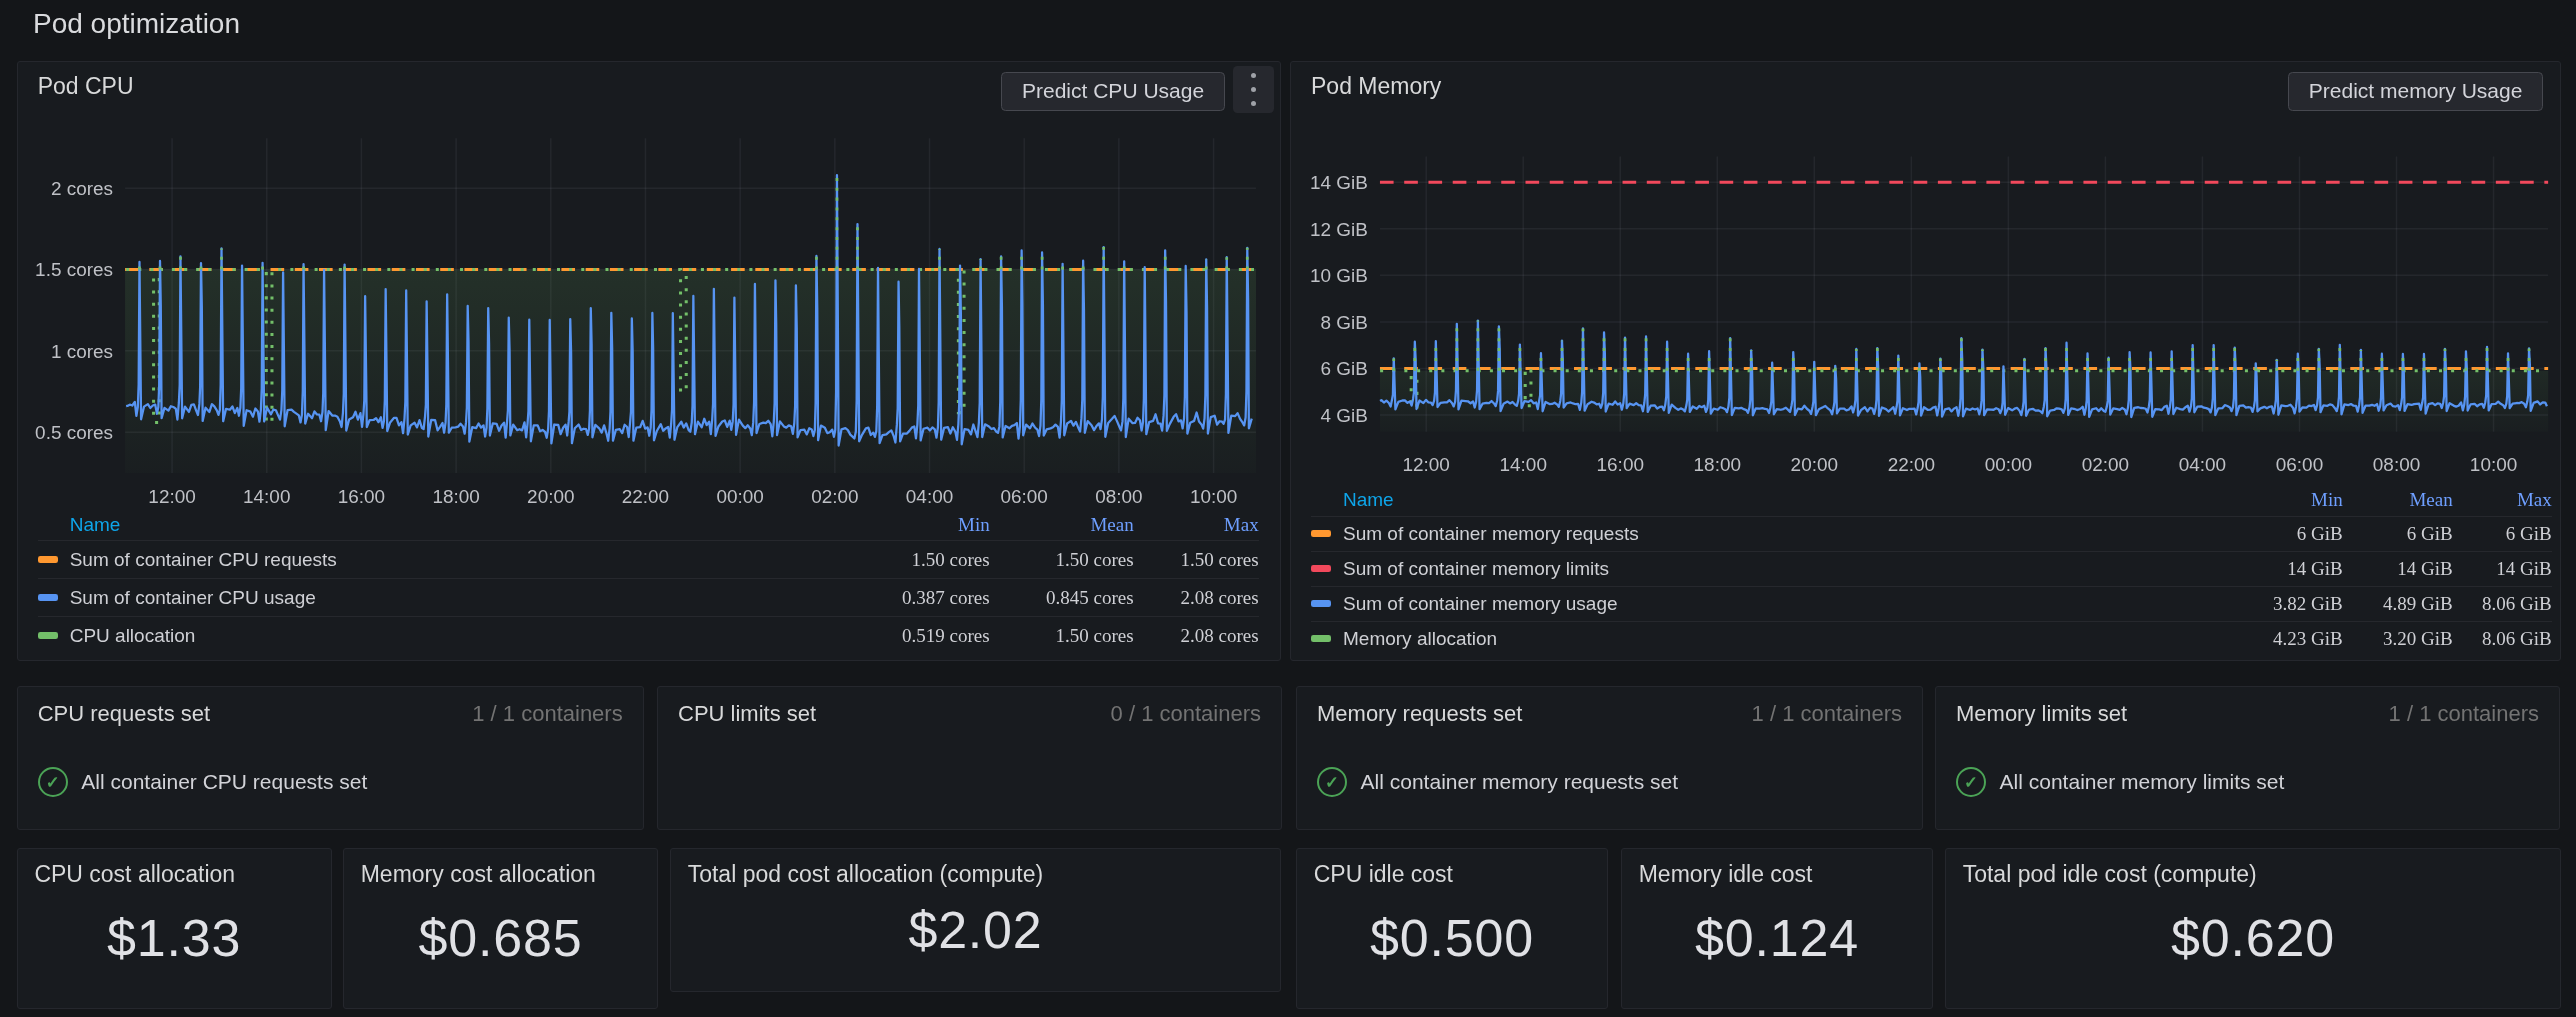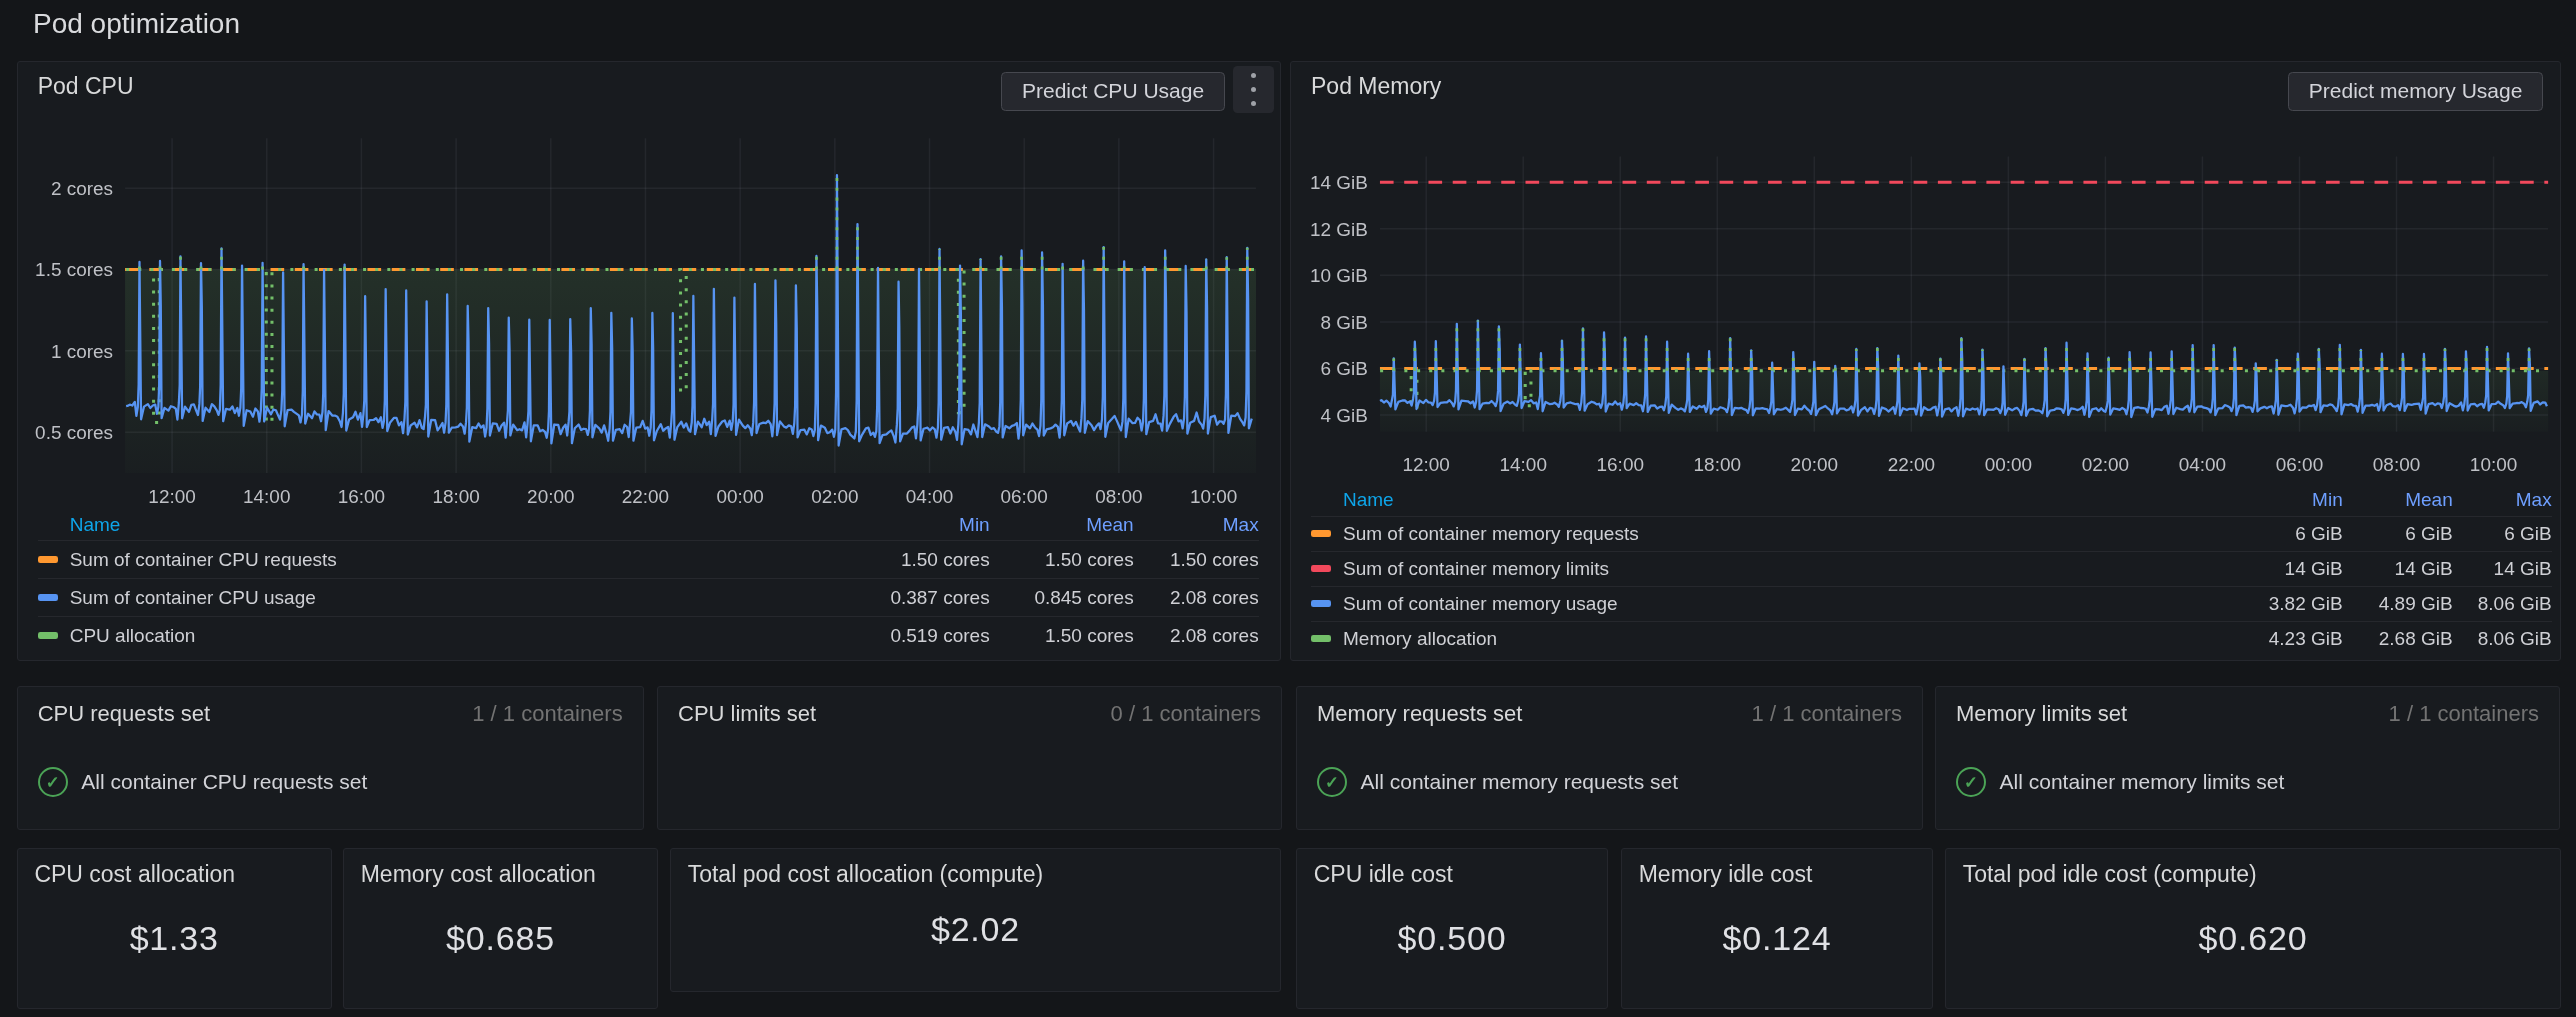--- a/index.html
+++ b/index.html
@@ -22,36 +22,36 @@
   .legend.cpu{right:21px;bottom:6px;}
   .legend.mem{right:8.3px;bottom:4.5px;}
   .leg-row{display:grid;align-items:center;}
   .legend.cpu .leg-row{grid-template-columns:1fr 152px 144px 125px;height:37px;}
   .legend.mem .leg-row{grid-template-columns:1fr 114px 110px 99px;height:34px;}
   .legend .leg-row.hdr{height:31px;}
   .leg-row + .leg-row{border-top:1.5px solid rgba(204,204,220,0.08);}
   .leg-name{display:flex;align-items:center;gap:12px;cursor:pointer;min-width:0;}
   .leg-name span{white-space:nowrap;overflow:hidden;}
   .swatch{width:20px;height:7.6px;border-radius:2.3px;flex:0 0 auto;}
-  .leg-val{text-align:right;white-space:nowrap;}
+  .leg-val{text-align:right;white-space:nowrap;font-family:Liberation Serif, serif;}
   .hdr .hname{color:#0ea5e9;padding-left:32px;}
   .hdr .leg-val{color:#6E9FFF;}
   
   .mid-panel{display:flex;flex-direction:column;padding:13.6px 20px 0 20px;}
   .mid-top{display:flex;align-items:center;}
   .mid-title{font-size:22px;font-weight:500;color:#D8D9DA;white-space:nowrap;}
   .mid-count{margin-left:auto;font-size:22px;color:#737373;white-space:nowrap;}
   .mid-msg{display:flex;align-items:center;gap:13.6px;margin-top:auto;margin-bottom:32px;}
   .check-circle{width:26px;height:26px;border:2.3px solid #4BA356;border-radius:50%;display:flex;align-items:center;
         justify-content:center;color:#4BA356;font-size:16.7px;font-weight:bold;flex:0 0 auto;}
   .mid-msg-text{font-size:21px;color:#D2D3D8;white-space:nowrap;}
   
   .cost-panel{display:flex;flex-direction:column;padding:12px 16.7px 0 16.7px;}
   .cost-title{font-size:23px;font-weight:500;color:#D8D9DA;white-space:nowrap;overflow:hidden;}
-  .cost-value{flex:1;display:flex;align-items:center;justify-content:center;font-size:34px;font-weight:500;
+  .cost-value{flex:1;display:flex;align-items:center;justify-content:center;font-size:52px;font-weight:500;
         color:#E0E1E5;padding-bottom:20px;letter-spacing:0.8px;}
   svg text{font-family:"Liberation Sans",sans-serif;}
 </style>
 </head>
 <body>
 
 <div class="page">
 
   <div class="page-title">Pod optimization</div>
 
@@ -313,21 +313,21 @@
       <div class="leg-val">3.82 GiB</div>
       <div class="leg-val">4.89 GiB</div>
       <div class="leg-val">8.06 GiB</div>
         </div>
         <div class="leg-row">
           <div class="leg-name">
         <span class="swatch" style="background:#73BF69"></span>
         <span>Memory allocation</span>
           </div>
       <div class="leg-val">4.23 GiB</div>
-      <div class="leg-val">2.68 GiB</div>
+      <div class="leg-val">3.20 GiB</div>
       <div class="leg-val">8.06 GiB</div>
         </div>
       </div>
   </div>
 
   <div class="panel mid-panel" style="left:16.7px;top:686px;width:627px;height:144px;">
     <div class="mid-top">
         <span class="mid-title">CPU requests set</span>
       <span class="mid-count">1 / 1 containers</span>
       </div>

